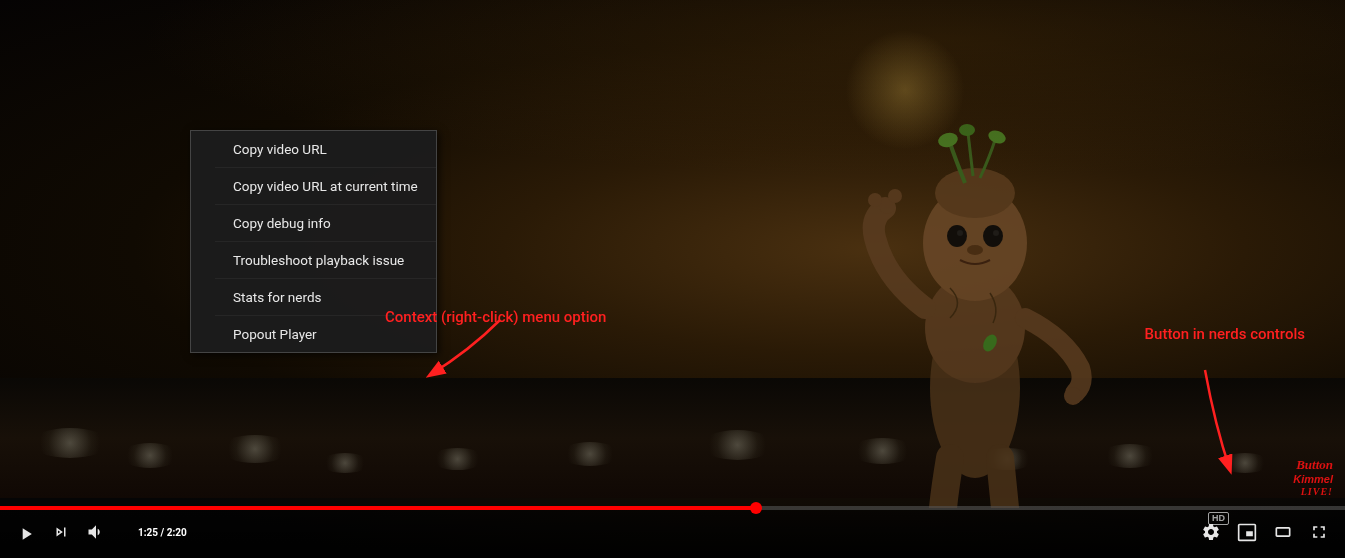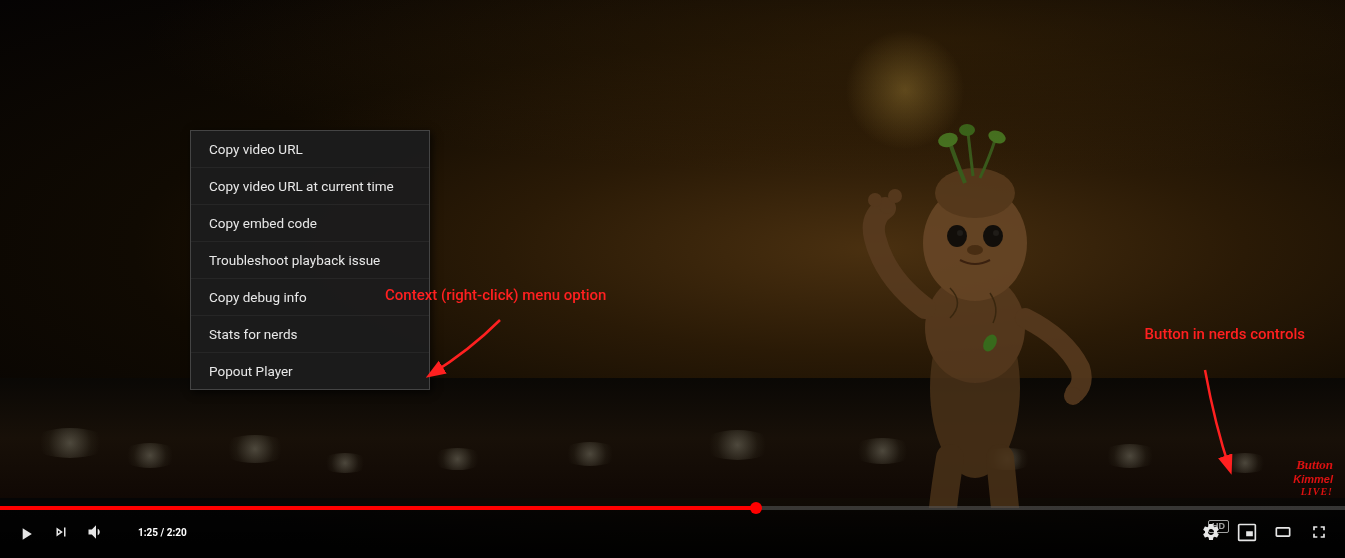--- a/index.html
+++ b/index.html
@@ -49,20 +49,21 @@
     
     .context-menu {
       position: absolute;
       top: 130px;
       left: 190px;
       background: rgba(28, 28, 28, 0.97);
       border: 1px solid #444;
       min-width: 240px;
       z-index: 100;
       box-shadow: 2px 2px 8px rgba(0,0,0,0.7);
+      padding-left: 24px;
     }
 
     .context-menu-item {
       padding: 10px 18px;
       color: #e8e8e8;
       font-size: 13.5px;
       cursor: pointer;
       white-space: nowrap;
       border-bottom: 1px solid rgba(255,255,255,0.05);
       transition: background 0.1s;
@@ -163,21 +164,20 @@
 
     
     .hd-badge {
       border: 1px solid rgba(255,255,255,0.7);
       color: rgba(255,255,255,0.7);
       font-size: 9px;
       font-weight: bold;
       padding: 1px 3px;
       border-radius: 2px;
       line-height: 1;
-      margin-top: 8px;
     }
   </style>
 </head>
 <body>
 
 <div id="video-bg">
   <div class="bg-warm"></div>
 
   <div class="floor-area">
     <div class="floor-light" style="width:80px;height:30px;bottom:40px;left:30px;"></div>
@@ -242,28 +242,27 @@
   </svg>
 
   <div style="position:absolute;top:0;left:0;right:0;height:200px;background:radial-gradient(ellipse at 70% 20%, rgba(80,50,10,0.4) 0%, transparent 60%);"></div>
 
   <div style="position:absolute;top:30px;right:380px;width:120px;height:120px;background:radial-gradient(circle, rgba(220,180,80,0.3) 0%, transparent 70%);border-radius:50%;"></div>
 </div>
 
 <div class="context-menu">
   <div class="context-menu-item">Copy video URL</div>
   <div class="context-menu-item">Copy video URL at current time</div>
-  <div class="context-menu-item">Copy embed code</div>
+  <div class="context-menu-item">Copy debug info</div>
   <div class="context-menu-item">Troubleshoot playback issue</div>
-  <div class="context-menu-item">Copy debug info</div>
   <div class="context-menu-item">Stats for nerds</div>
   <div class="context-menu-item">Popout Player</div>
 </div>
 
-<div class="annotation" style="top:286px;left:385px;">
+<div class="annotation" style="top:308px;left:385px;">
   <span>Context (right-click) menu option</span>
 </div>
 
 <svg style="position:absolute;top:310px;left:350px;width:200px;height:80px;z-index:200;" viewBox="0 0 200 80">
   <defs>
     <marker id="arrowhead1" markerWidth="8" markerHeight="8" refX="6" refY="3" orient="auto">
       <path d="M0,0 L0,6 L8,3 z" fill="#ff2020"></path>
     </marker>
   </defs>
   <path d="M150,10 Q120,40 80,65" stroke="#ff2020" stroke-width="2.5" fill="none" marker-end="url(#arrowhead1)"></path>

